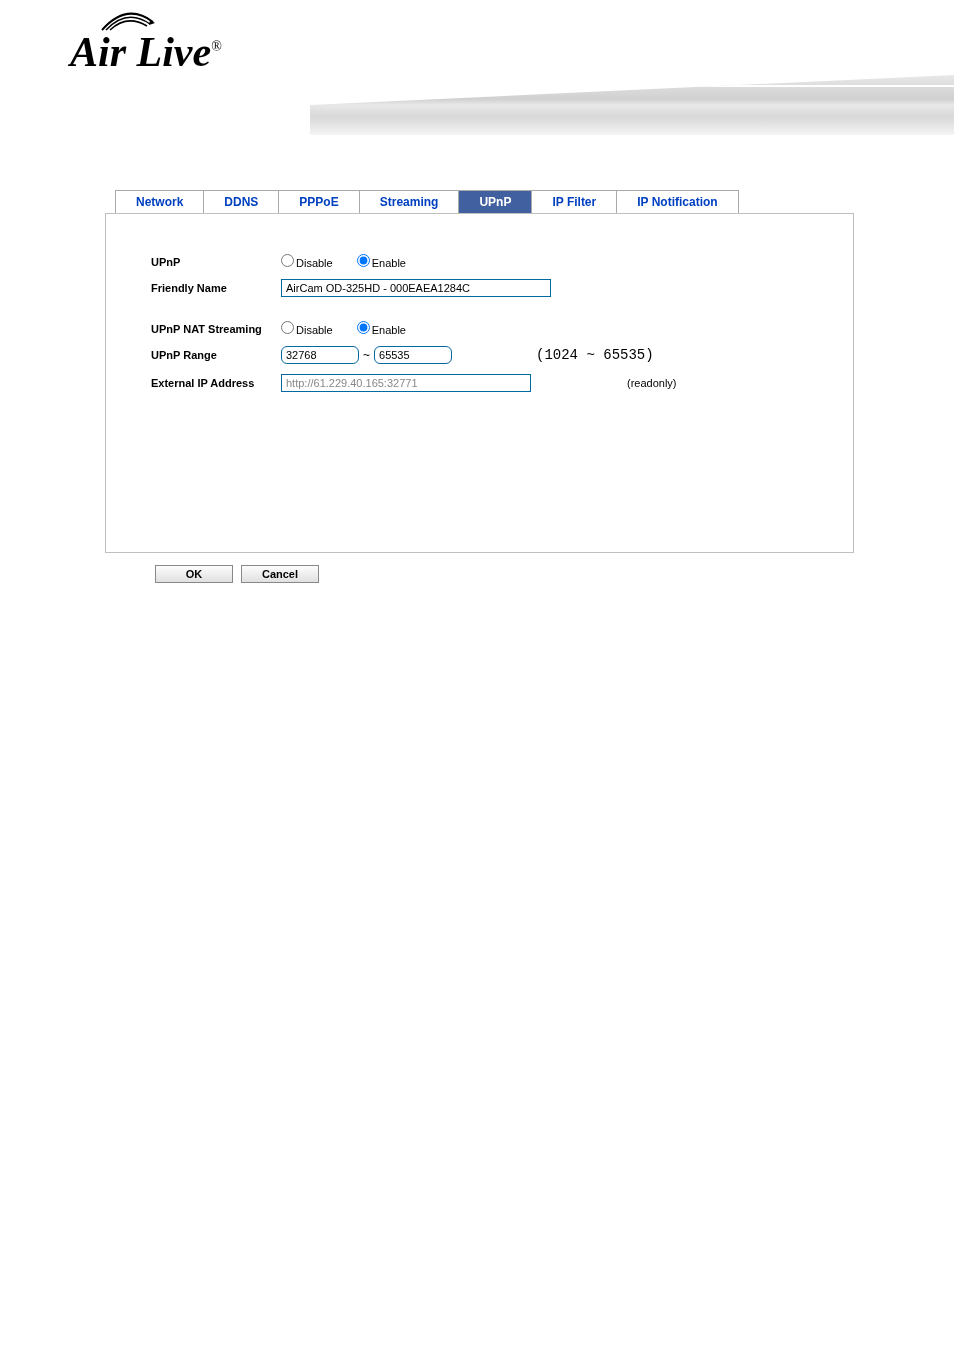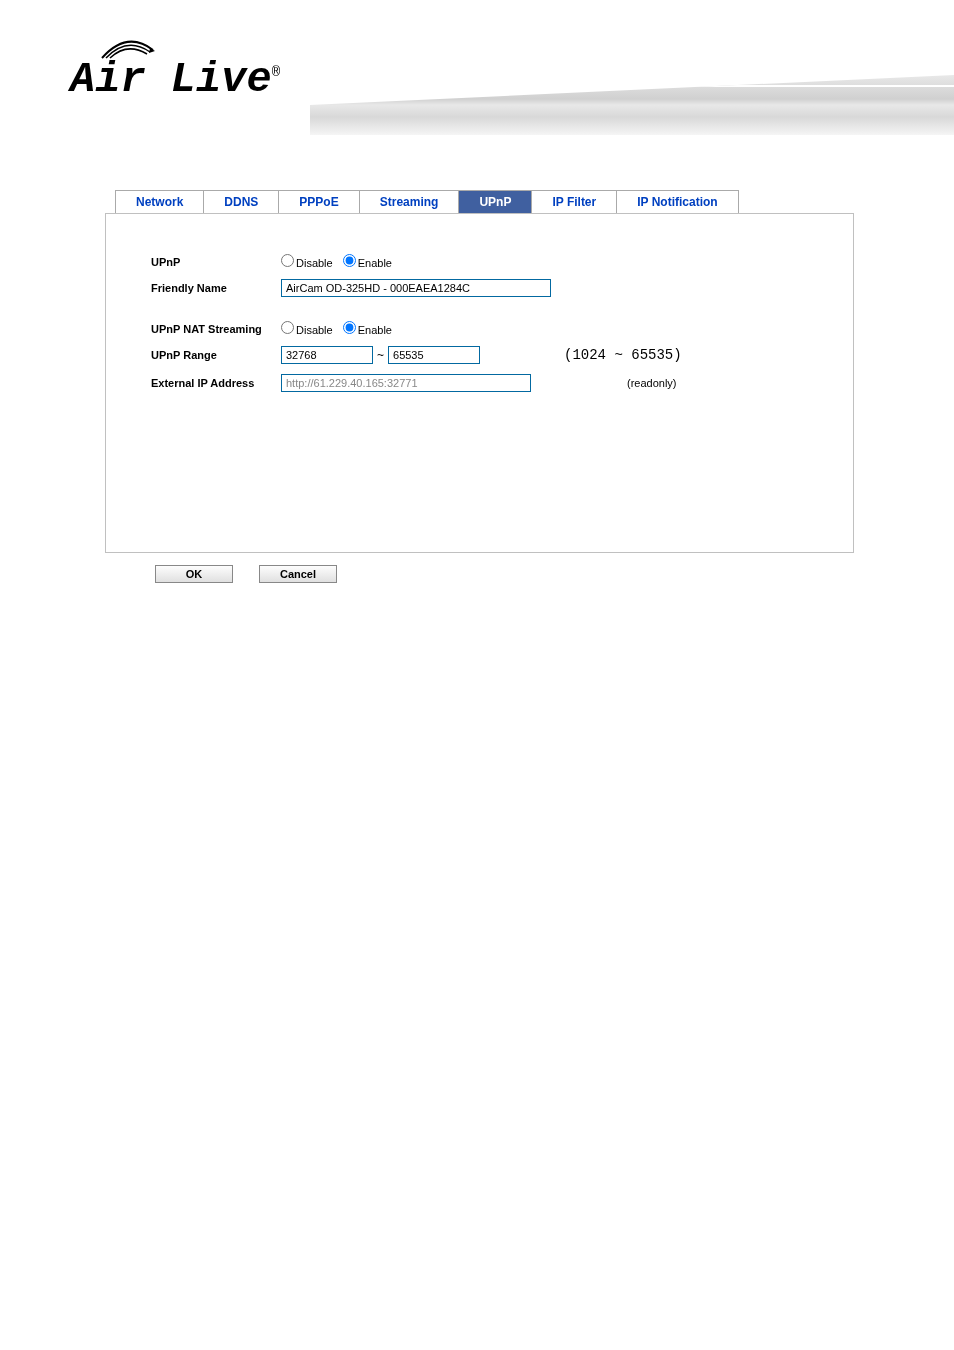--- a/index.html
+++ b/index.html
@@ -13,23 +13,23 @@
       background: #fff;
       width: 954px;
     }
     .header {
       position: relative;
       height: 130px;
       background: #fff;
     }
     .logo {
       position: absolute;
-      top: 56px;
+      top: 28px;
       left: 70px;
-      font-family: Liberation Mono, monospace;
+      font-family: Liberation Serif, serif;
       font-size: 42px;
       font-weight: bold;
       font-style: italic;
       color: #000;
     }
     .logo-arc {
       position: absolute;
       top: -18px;
       left: 30px;
       width: 55px;
@@ -100,41 +100,42 @@
       color: #000;
       font-weight: bold;
       font-size: 11px;
     }
     .form-control-area {
       display: flex;
       align-items: center;
     }
     .radio-group {
       display: flex;
-      gap: 6px;
+      gap: 20px;
       align-items: center;
     }
     .radio-label {
       font-size: 11px;
       margin-right: 4px;
     }
     input[type="radio"] {
       margin-right: 2px;
     }
     input[type="text"] {
       border: 1px solid #0369a1;
       padding: 2px 4px;
       font-size: 11px;
       height: 18px;
     }
     .friendly-name-input {
       width: 270px;
     }
     .port-input {
-      width: 92px;
+      width: 78px;
+      border-radius: 6px;
     }
     .tilde {
       margin: 0 4px;
     }
     .hint {
       margin-left: 84px;
       font-size: 14px;
       font-family: Liberation Mono, monospace;
     }
     .readonly-input {
@@ -145,21 +146,21 @@
       margin-left: 96px;
       font-size: 11px;
     }
     .section-gap {
       height: 14px;
     }
     .button-row {
       margin-top: 12px;
       margin-left: 155px;
       display: flex;
-      gap: 26px;
+      gap: 8px;
     }
     .btn {
       padding: 2px 0;
       width: 78px;
       border: 1px solid #888;
       background: linear-gradient(#fdfdfd, #e0e0e0);
       font-size: 11px;
       font-weight: bold;
       cursor: pointer;
       text-align: center;

